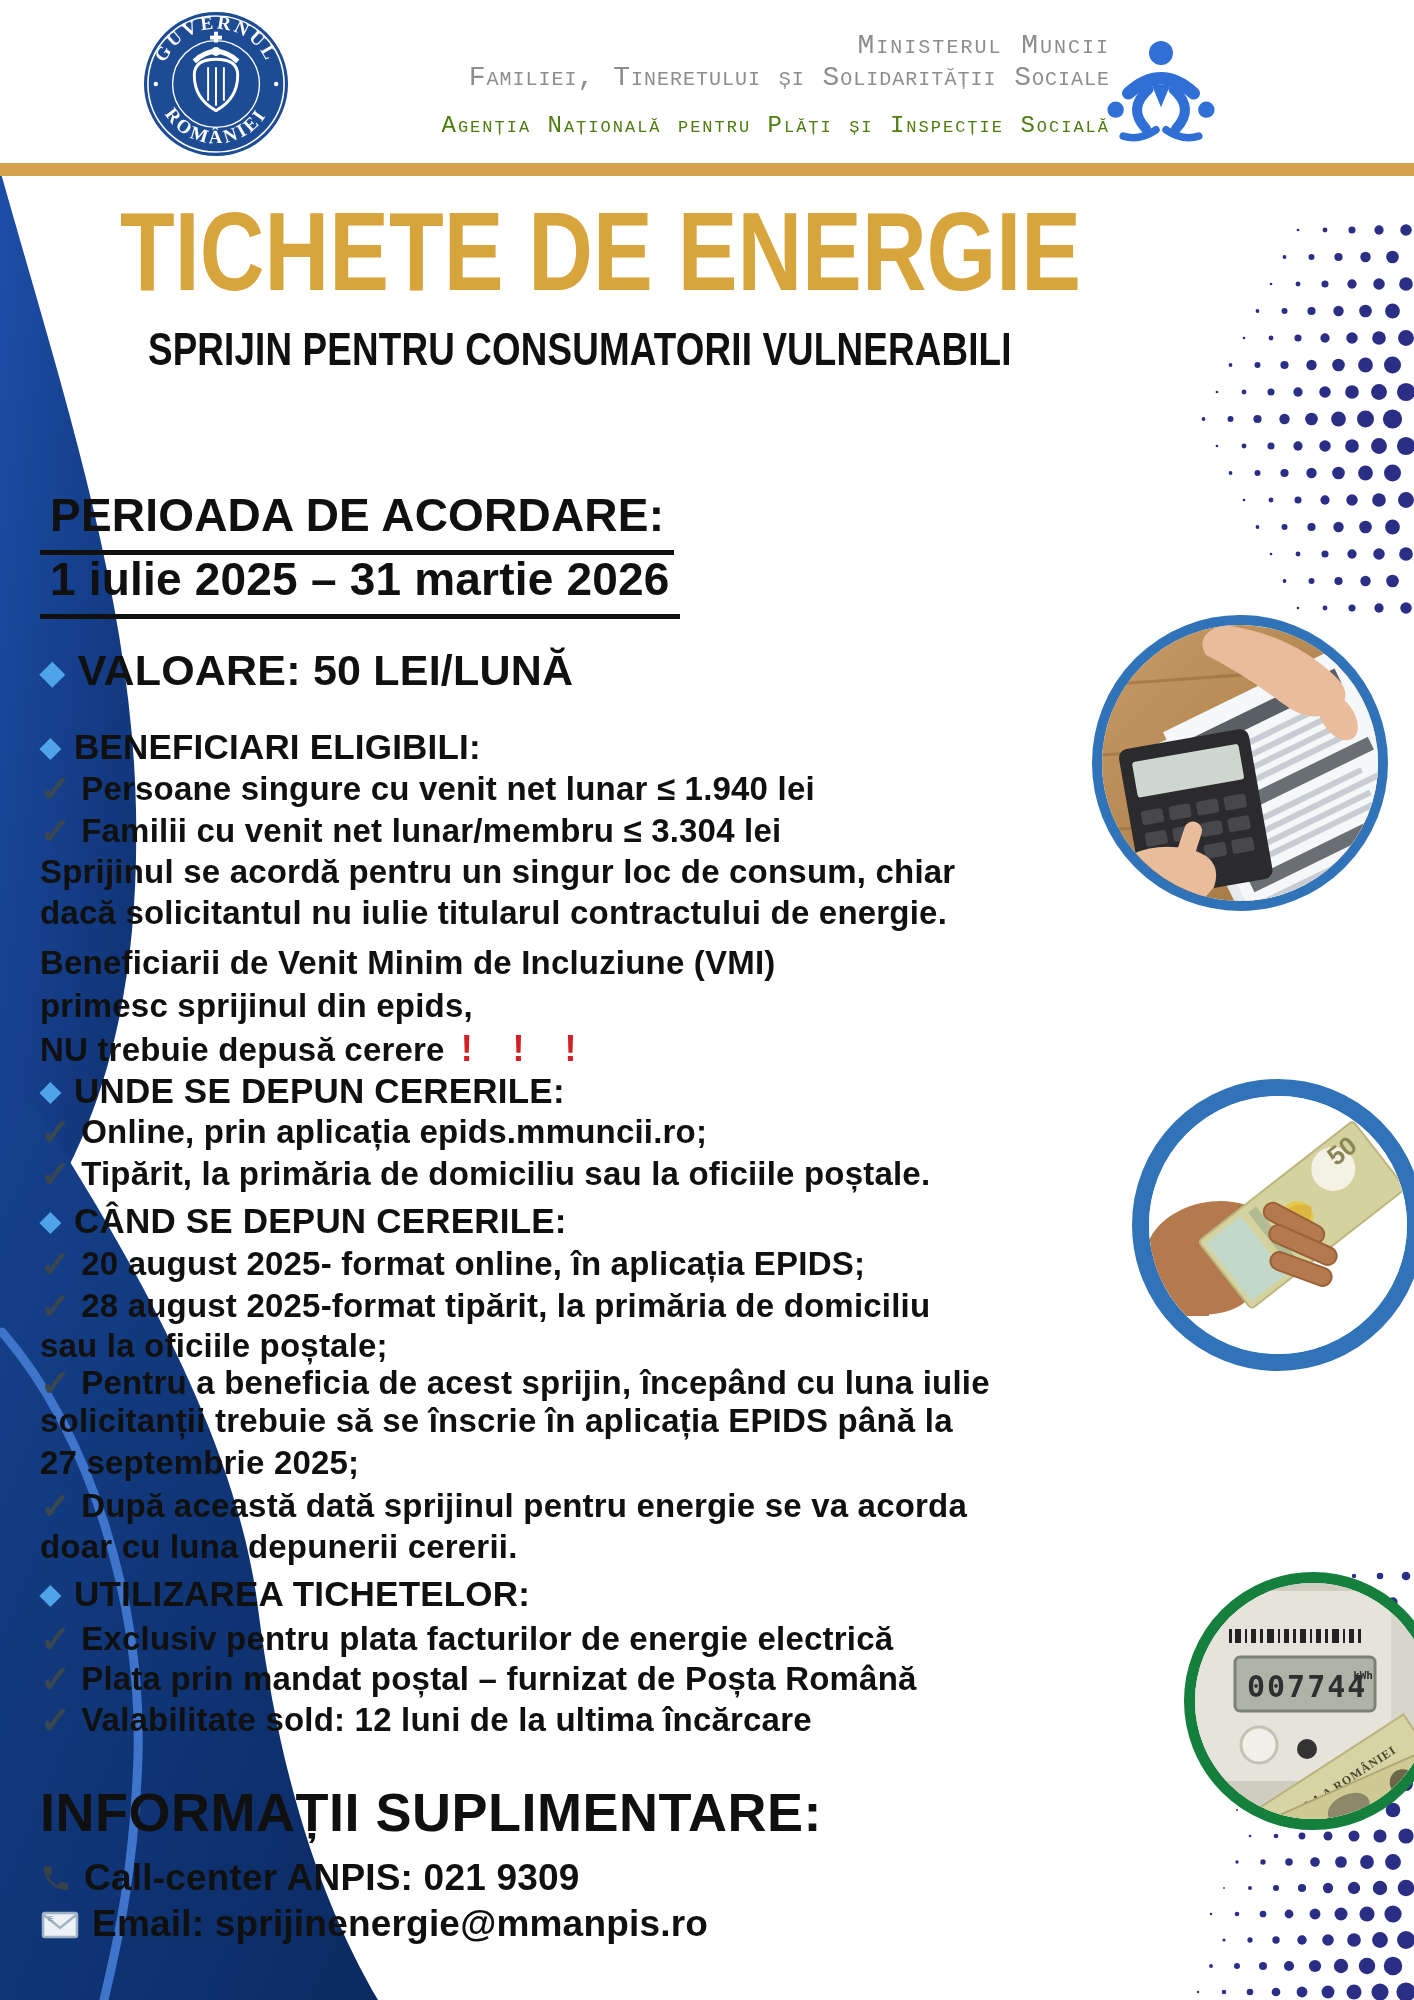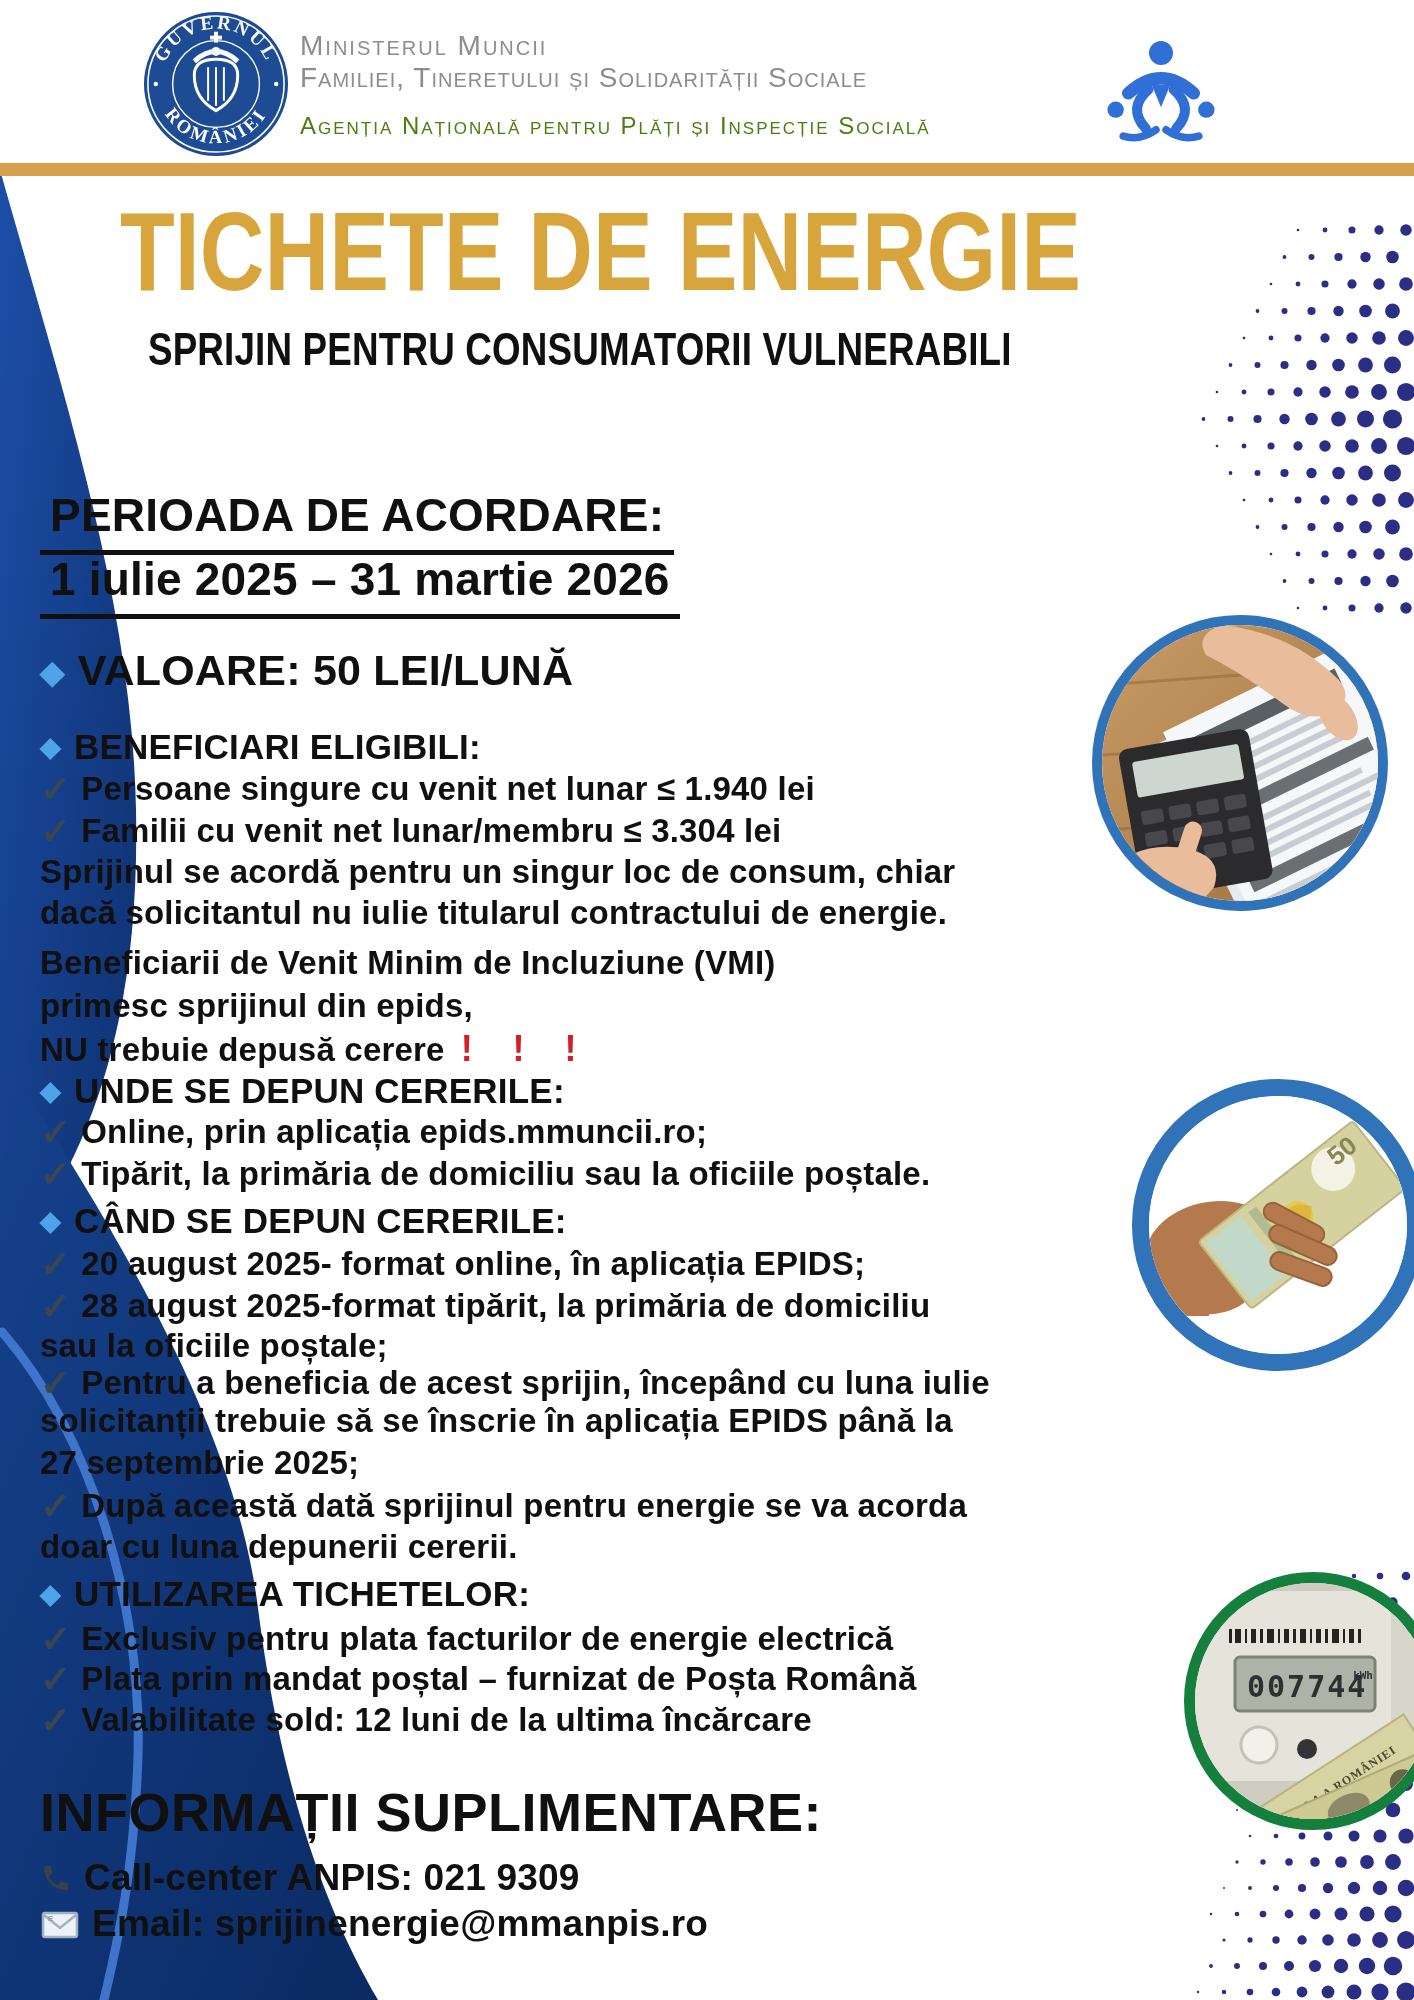--- a/index.html
+++ b/index.html
@@ -5,22 +5,22 @@
   html,body{margin:0;padding:0;background:#e8e8e8;}
   #poster{position:relative;width:1414px;height:2000px;margin:0 auto;background:#ffffff;overflow:hidden;
           font-family:"Liberation Sans",sans-serif;}
   svg{display:block}
   
   #wave-svg{position:absolute;left:0;top:0;z-index:1;pointer-events:none}
   .dotfan{position:absolute;z-index:1;pointer-events:none}
   
   #gold-bar{position:absolute;left:0;top:163px;width:1414px;height:13px;background:#D5A14D;z-index:2}
   #seal{position:absolute;left:142px;top:10px;width:148px;height:148px;z-index:3}
-  .ministry{position:absolute;left:300px;width:810px;text-align:left;color:#8D8D8D;z-index:3;
-            font-family:Liberation Sans, sans-serif;font-variant:small-caps;}
+  .ministry{position:absolute;left:300px;width:810px;text-align:right;color:#8D8D8D;z-index:3;
+            font-family:Liberation Mono, monospace;font-variant:small-caps;}
   #ministry-l1{top:30px;font-size:28px;letter-spacing:2px}
   #ministry-l2{top:62px;font-size:28px;letter-spacing:1px}
   #agency-line{top:112px;font-size:24px;letter-spacing:2px;color:#4d7c0f}
   #anpis-logo{position:absolute;left:1098px;top:32px;width:126px;height:110px;z-index:3}
   
   .line{position:absolute;left:40px;width:1260px;z-index:3;color:#101010;
         font-weight:bold;font-size:33px;line-height:1.2;letter-spacing:.2px}
   .cond>span.tx{display:inline-block;transform:scaleX(.8);transform-origin:50% 50%}
   #title-line{top:185px;left:0;width:1414px;font-size:112px;color:#D8A43C;letter-spacing:0}
   .sub{font-size:46px}

